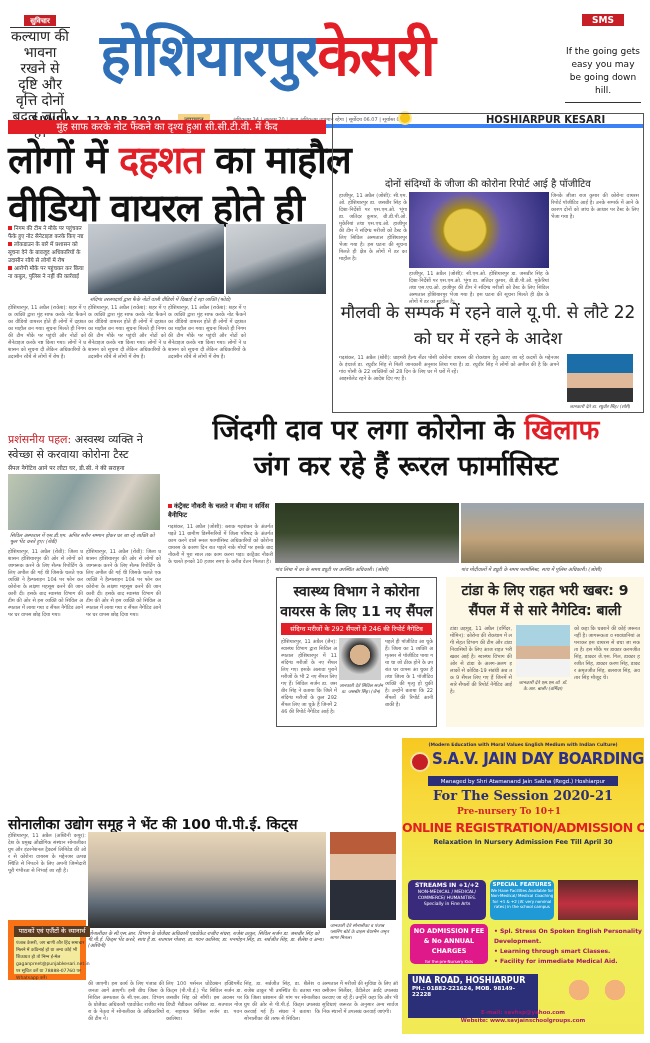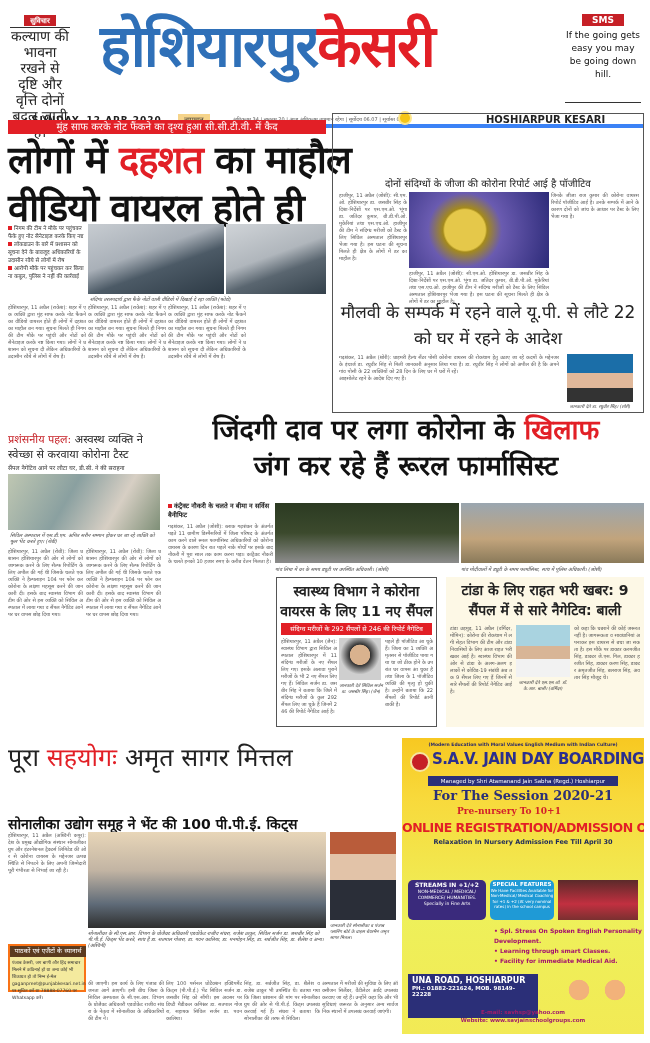--- a/index.html
+++ b/index.html
@@ -5,26 +5,26 @@
 *{box-sizing:border-box;margin:0;padding:0}
 body{width:650px;height:1043px;background:#fff;font-family:"DejaVu Sans",sans-serif;position:relative;overflow:hidden;color:#222}
 .abs{position:absolute}
 .txt{font-size:5px;line-height:7px;color:#555;text-align:justify;overflow:hidden;word-break:break-all}
 .photo{overflow:hidden}
 .cap{font-size:5px;color:#444;font-style:italic}
 
 #tl-box{left:10px;top:8px;width:60px;height:100px;text-align:center}
 #tl-tag{background:#c62026;color:#fff;font-size:7px;font-weight:bold;padding:1px 6px;display:inline-block}
 #tl-text{font-size:14px;line-height:16px;color:#222;margin-top:0;border-top:1px solid #333}
-#logo{left:100px;top:4px;width:440px;height:85px;font-family:Liberation Serif, serif;font-weight:bold;font-size:58px;letter-spacing:-2px;line-height:85px;white-space:nowrap}
+#logo{left:100px;top:12px;width:440px;height:85px;font-family:Liberation Sans, sans-serif;font-weight:bold;font-size:58px;letter-spacing:-2px;line-height:85px;white-space:nowrap}
 #logo .l1{color:#2f70b8}
 #logo .l2{color:#e21f26}
 #sms-box{left:565px;top:8px;width:76px;height:95px;text-align:center;border-bottom:1px solid #333}
 #sms-tag{background:#c62026;color:#fff;font-size:9px;font-weight:bold;padding:1px 10px;display:inline-block}
-#sms-text{font-size:9px;line-height:13px;margin-top:2px;color:#111}
+#sms-text{font-size:9px;line-height:13px;margin-top:18px;color:#111}
 #dateline{left:8px;top:114px;width:636px;height:14px;border-bottom:4px solid #3b82f6;font-size:9px}
 #date{left:24px;top:1px;font-weight:bold;letter-spacing:1px}
 #weather-tag{left:170px;top:0;background:#f6d48a;color:#333;font-size:7px;padding:1px 6px}
 #weather-info{left:225px;top:2px;font-size:5px;color:#555;white-space:nowrap}
 #sun-icon{left:392px;top:-1px;width:10px;height:10px;border-radius:50%;background:#f5c518;box-shadow:0 0 0 2px #fde68a}
 #pubname{left:478px;top:0;font-weight:bold;font-size:10px}
 
 #lead-kicker{left:8px;top:120px;width:318px;height:14px;background:#e21f26;color:#fff;font-size:10px;text-align:center;line-height:14px}
 #lead-headline{left:8px;top:136px;width:318px;font-size:38px;font-weight:bold;line-height:48px;letter-spacing:-1px;color:#111;white-space:nowrap}
 #lead-headline .red{color:#e21f26}
@@ -83,21 +83,21 @@
 #tanda-t2{left:128px;top:48px;width:66px;height:98px}
 
 #mittal-head{left:8px;top:742px;width:390px;font-size:25px;line-height:31px;color:#222}
 #mittal-head .red{color:#e21f26}
 #sonalika-head{left:8px;top:814px;width:390px;font-size:14px;font-weight:bold;color:#111;white-space:nowrap}
 #son-t1{left:8px;top:832px;width:78px;height:110px}
 #son-photo{left:88px;top:832px;width:238px;height:96px;background:linear-gradient(#e8d6b8 0,#c2b4a3 40%,#5f6b78 75%,#2e2e2e 100%)}
 #son-photo2{left:330px;top:832px;width:66px;height:88px;background:linear-gradient(#b95c3a 0 25%,#e2c3a8 25% 55%,#2a2e38 55%)}
 #son-cap{left:88px;top:930px;width:238px}
 #son-cap2{left:330px;top:922px;width:66px;font-size:4.5px}
-#readers-box{left:8px;top:944px;width:78px;height:48px;border:2px solid #f97316;background:#f4ea9e}
+#readers-box{left:8px;top:920px;width:78px;height:60px;border:6px solid #f97316;background:#f4ea9e}
 #readers-title{left:0;top:0;width:76px;background:#5b3a1f;color:#fff;font-size:6.5px;text-align:center;line-height:11px}
 #readers-text{left:2px;top:13px;width:72px;font-size:4.5px;line-height:7px;color:#333}
 #son-b1{left:88px;top:980px;width:76px;height:55px}
 #son-b2{left:166px;top:980px;width:76px;height:55px}
 #son-b3{left:244px;top:980px;width:76px;height:55px}
 #son-b4{left:322px;top:980px;width:76px;height:55px}
 
 #ad{left:402px;top:738px;width:242px;height:296px;background:linear-gradient(#f7c821 0,#f8d93b 20%,#eef05a 60%,#f2ea55 100%);overflow:hidden}
 #ad-tag{left:0;top:4px;width:242px;text-align:center;font-size:4.5px;font-weight:bold;color:#2b2b6b}
 #ad-logo{left:8px;top:14px;width:20px;height:20px;border-radius:50%;background:#c62026;border:2px solid #f6e3a0}
@@ -204,21 +204,20 @@
 
 <div id="tanda-box" class="abs">
   <div id="tanda-head" class="abs">टांडा के लिए राहत भरी खबर: 9 सैंपल में से सारे नैगेटिव: बाली</div>
   <div id="tanda-t1" class="abs txt">टांडा उड़मुड़, 11 अप्रैल (वर्मिंदर, मोमिन): कोरोना की रोकथाम में लगी सेहत विभाग की टीम और टांडा निवासियों के लिए आज राहत भरी खबर आई है। स्वास्थ्य विभाग की ओर से टांडा के अलग-अलग इलाकों से कोविड-19 संबंधी अब तक 9 सैंपल लिए गए हैं जिनमें से सारे सैंपलों की रिपोर्ट नैगेटिव आई है।</div>
   <div id="tanda-photo" class="abs photo"></div>
   <div id="tanda-cap" class="abs cap">जानकारी देते एस.एम.ओ. डॉ. के.आर. बाली। (वर्मिंदर)</div>
   <div id="tanda-t2" class="abs txt">को कहा कि घबराने की कोई जरूरत नहीं है। जागरूकता व सावधानियां अपनाकर इस वायरस से बचा जा सकता है। इस मौके पर डाक्टर करमजीत सिंह, डाक्टर जे.एस. गिल, डाक्टर हरजीत सिंह, डाक्टर करण सिंह, डाक्टर अमृतजीत सिंह, बलराज सिंह, अवतार सिंह मौजूद थे।</div>
 </div>
 
 <div id="mittal-head" class="abs">
-  <div><span>पूरा </span><span class="red">सहयोग</span><span>ः अमृत सागर मित्तल</span></div>
 </div>
 <div id="sonalika-head" class="abs">सोनालीका उद्योग समूह ने भेंट की 100 पी.पी.ई. किट्स</div>
 <div id="son-t1" class="abs txt">होशियारपुर, 11 अप्रैल (अश्विनी कपूर): देश के प्रमुख औद्योगिक संस्थान सोनालीका ग्रुप और इंटरनेशनल ट्रैक्टर्स लिमिटेड की ओर से कोरोना वायरस के मद्देनजर उत्पन्न स्थिति से निपटने के लिए अपनी जिम्मेदारी पूरी गंभीरता से निभाई जा रही है।</div>
 <div id="son-photo" class="abs photo"></div>
 <div id="son-photo2" class="abs photo"></div>
 <div id="son-cap" class="abs cap">सोनालीका के सी.एस.आर. विभाग के प्रोजैक्ट अधिकारी एडवोकेट राजीव संधरा, राजेश ठाकुर, सिविल सर्जन डा. जसबीर सिंह को पी.पी.ई. किट्स भेंट करते, साथ हैं डा. सतपाल गोजरा, डा. पवन कालिया, डा. मनमोहन सिंह, डा. सर्बजीत सिंह, डा. शैलेश व अन्य। (अश्विनी)</div>
 <div id="son-cap2" class="abs cap">जानकारी देते सोनालीका व पंजाब प्लानिंग बोर्ड के वाइस चेयरमैन अमृत सागर मित्तल।</div>
 <div id="readers-box" class="abs">
   <div id="readers-title" class="abs">पाठकों एवं एजैंटों के ध्यानार्थ</div>
   <div id="readers-text" class="abs">पंजाब केसरी, जग बाणी और हिंद समाचार मिलने में कठिनाई हो या अन्य कोई भी शिकायत हो तो निम्न ई-मेल gaganpreet@punjabkesari.net.in पर सूचित करें या 78888-07760 पर Whatsapp करें।</div>
@@ -239,20 +238,24 @@
   <div id="ad-relax" class="abs">Relaxation In Nursery Admission Fee Till April 30</div>
   <div id="ad-streams" class="abs">
     <b>STREAMS IN +1/+2</b>
     <div>NON-MEDICAL / MEDICAL/ COMMERCE/ HUMANITIES. Specially in Fine Arts</div>
   </div>
   <div id="ad-special" class="abs">
     <b>SPECIAL FEATURES</b>
     <div>We Have Facilities Available for Non-Medical/ Medical Coaching for +1 &amp; +2 (At very nominal rates) in the school campus</div>
   </div>
   <div id="ad-class" class="abs photo"></div>
+  <div id="ad-noadm" class="abs">
+    <div>NO ADMISSION FEE &amp; No ANNUAL CHARGES</div>
+    <small>for the pre-Nursery Kids</small>
+  </div>
   <div id="ad-bullets" class="abs">
     <div>• <span>Spl. Stress On Spoken English Personality Development.</span></div>
     <div>• <span>Learning through smart Classes.</span></div>
     <div>• <span>Facility for immediate Medical Aid.</span></div>
   </div>
   <div id="ad-addr" class="abs">
     <div id="ad-addr1">UNA ROAD, HOSHIARPUR</div>
     <div id="ad-addr2">PH.: 01882-221624, MOB. 98149-22228</div>
   </div>
   <div id="ad-kids" class="abs"></div>

